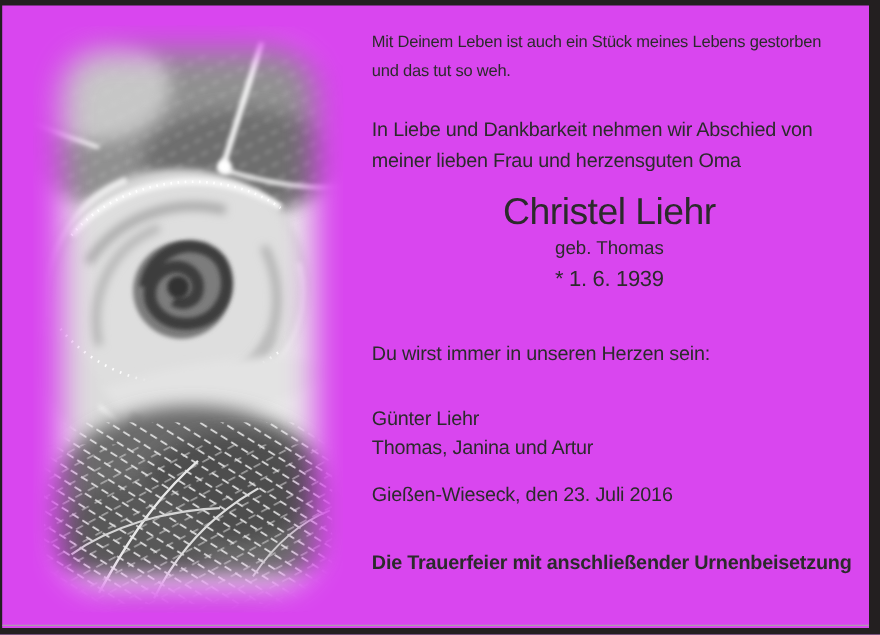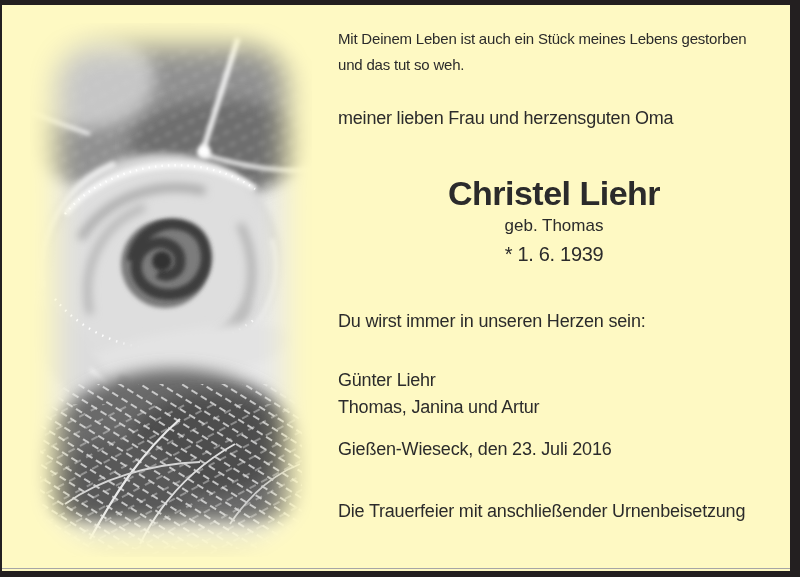--- a/index.html
+++ b/index.html
@@ -6,21 +6,21 @@
     margin: 0;
     padding: 0;
     background: #ffffff;
     font-family: "Liberation Sans", sans-serif;
   }
   .frame {
     position: relative;
     width: 800px;
     height: 577px;
     box-sizing: border-box;
-    background: #fef9c3;
+    background: #d946ef;
     border-top: 5px solid #231f20;
     border-left: 2px solid #231f20;
     border-right: 10px solid #231f20;
     border-bottom: 6px solid #231f20;
     color: #2b2b2b;
     overflow: hidden;
   }
   .hairline {
     position: absolute;
     left: 0;
@@ -39,28 +39,28 @@
   .content {
     position: absolute;
     left: 336px;
     top: 0;
     width: 440px;
   }
   .para { position: absolute; left: 0; white-space: nowrap; }
   .epigraph    { top: 21px;  font-size: 15px; line-height: 26px; letter-spacing: -0.2px; }
   .intro       { top: 99px;  font-size: 18px; line-height: 28px; letter-spacing: -0.2px; }
   .name-block  { top: 166px; width: 432px; text-align: center; font-size: 34px;
-                 font-weight: 700; letter-spacing: -0.5px; line-height: 44px; }
+                 font-weight: 400; letter-spacing: -0.5px; line-height: 44px; }
   .maiden      { top: 210px; width: 432px; text-align: center; font-size: 17px; line-height: 22px; }
   .dates       { top: 236px; width: 432px; display: flex; justify-content: center;
                  gap: 36px; font-size: 20px; line-height: 26px; letter-spacing: -0.3px; }
   .remembrance { top: 303px; font-size: 18px; line-height: 27px; letter-spacing: -0.2px; }
   .mourners    { top: 362px; font-size: 18px; line-height: 27px; letter-spacing: -0.2px; }
   .place       { top: 431px; font-size: 18px; line-height: 27px; letter-spacing: -0.2px; }
-  .funeral     { top: 493px; font-size: 18px; line-height: 27px; letter-spacing: -0.2px; }
+  .funeral     { top: 493px; font-size: 18px; line-height: 27px; letter-spacing: -0.2px; font-weight: bold; }
 </style>
 </head>
 <body>
 
 <div class="frame">
 
   <div class="photo">
     <svg viewBox="0 0 282 532" width="282" height="534" aria-hidden="true">
       <defs>
         <filter id="b2" x="-40%" y="-40%" width="180%" height="180%">
@@ -141,20 +141,21 @@
   </div>
 
   <div class="content">
 
     <div class="para epigraph">
       <div>Mit Deinem Leben ist auch ein Stück meines Lebens gestorben</div>
       <div>und das tut so weh.</div>
     </div>
 
     <div class="para intro">
+      <div>In Liebe und Dankbarkeit nehmen wir Abschied von</div>
       <div>meiner lieben Frau und herzensguten Oma</div>
     </div>
 
     <div class="para name-block">Christel Liehr</div>
 
     <div class="para maiden">geb. Thomas</div>
 
     <div class="para dates">
       <span>* 1. 6. 1939</span>
     </div>

